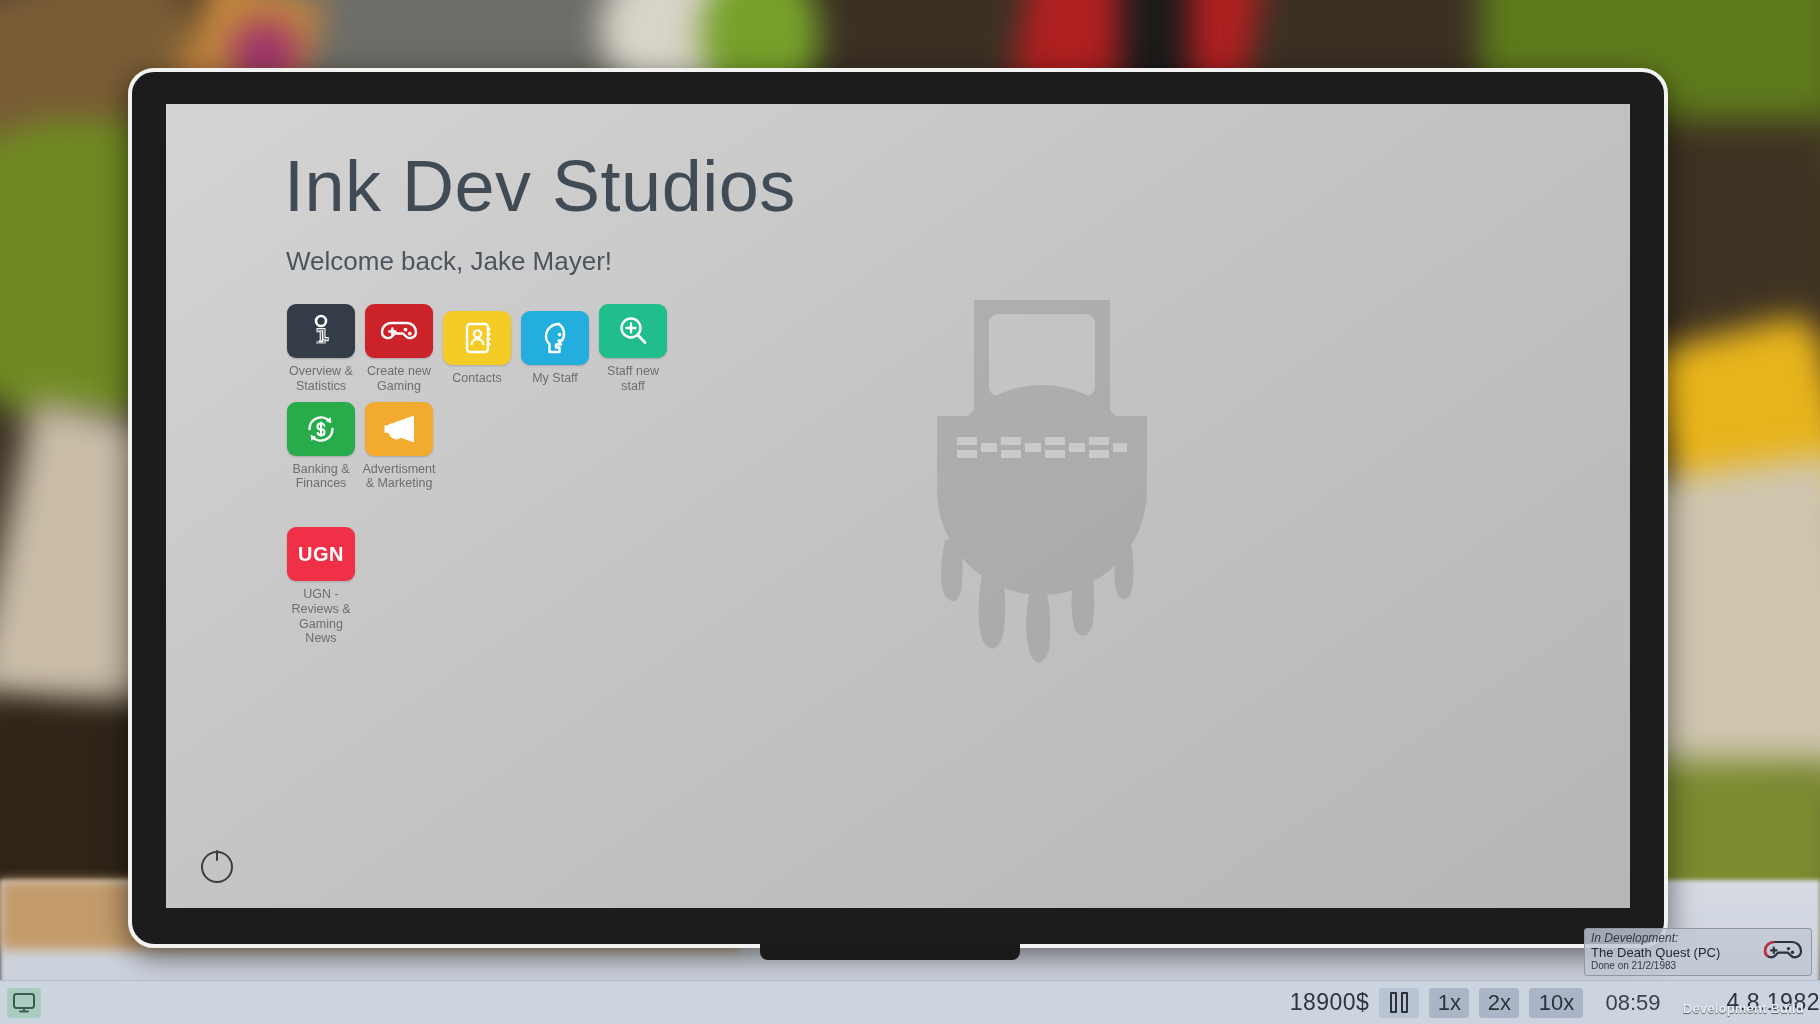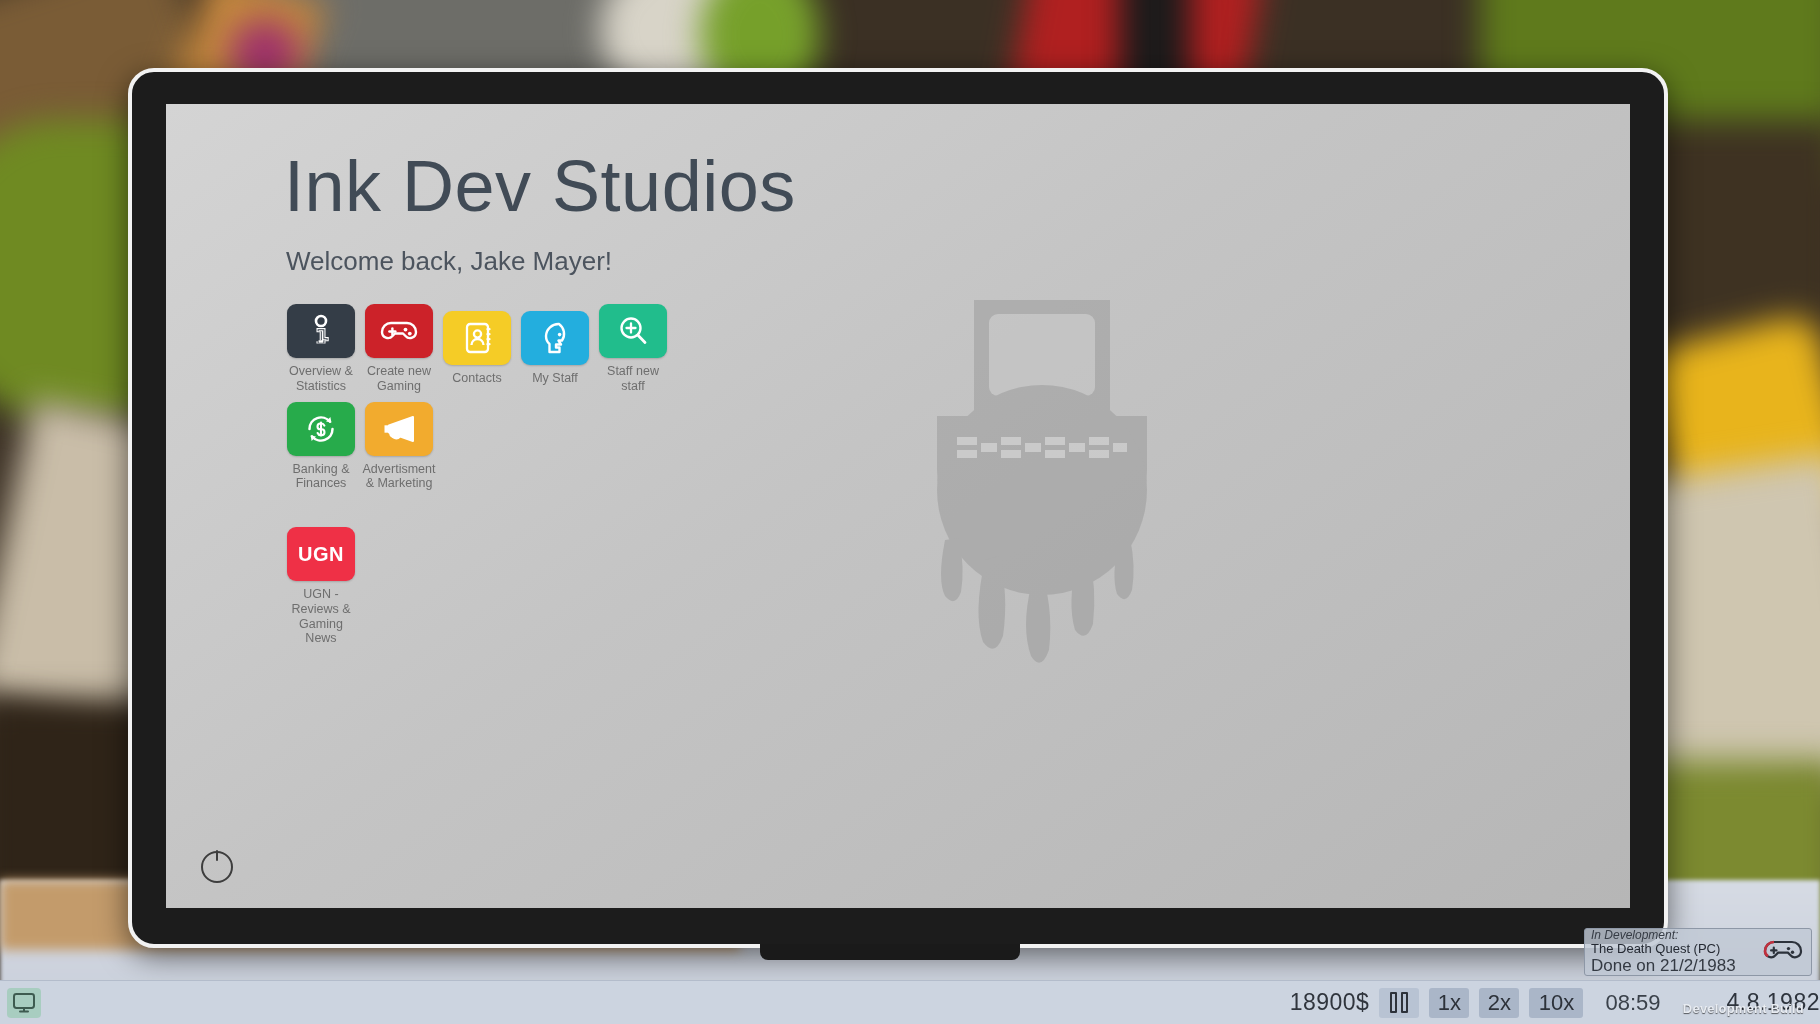--- a/index.html
+++ b/index.html
@@ -182,21 +182,21 @@
   }
   #dev-panel-text { flex:1; line-height:1.12; }
   #dev-status {
     font-size:12px; font-style:italic; color:#363c45;
     display:block;
   }
   #dev-project {
     font-size:13px; color:#242932; display:block;
     font-family:"Liberation Sans", sans-serif;
   }
-  #dev-done { font-size:17px; color:#343a43; display:block; }
+  #dev-done { font-size:10px; color:#343a43; display:block; }
   #dev-gamepad { width:44px; display:flex; align-items:center; justify-content:center; }
 </style>
 </head>
 <body>
 
 <div id="world">
   <div class="blob b1"></div>
     <div class="blob b2"></div>
     <div class="blob b3"></div>
   <div class="blob b4"></div>

